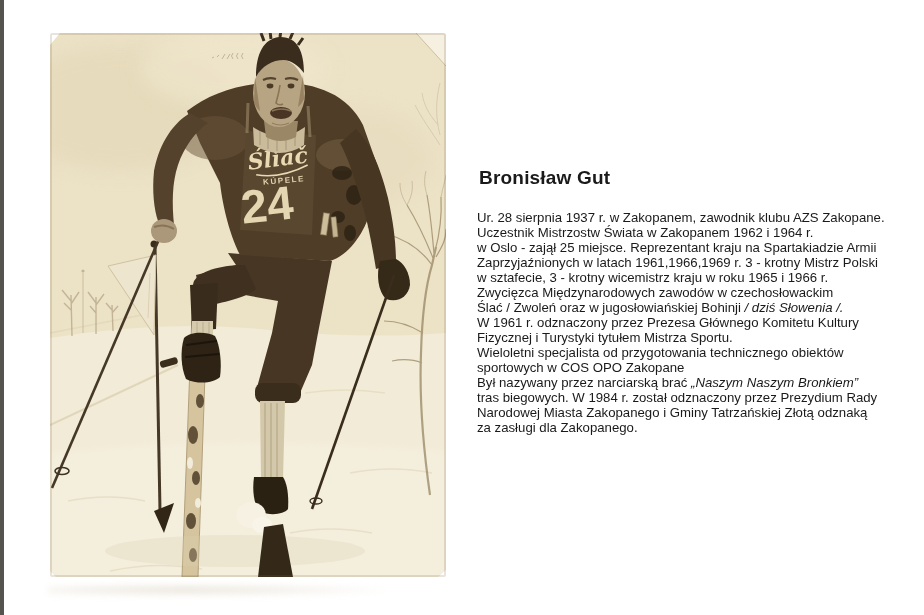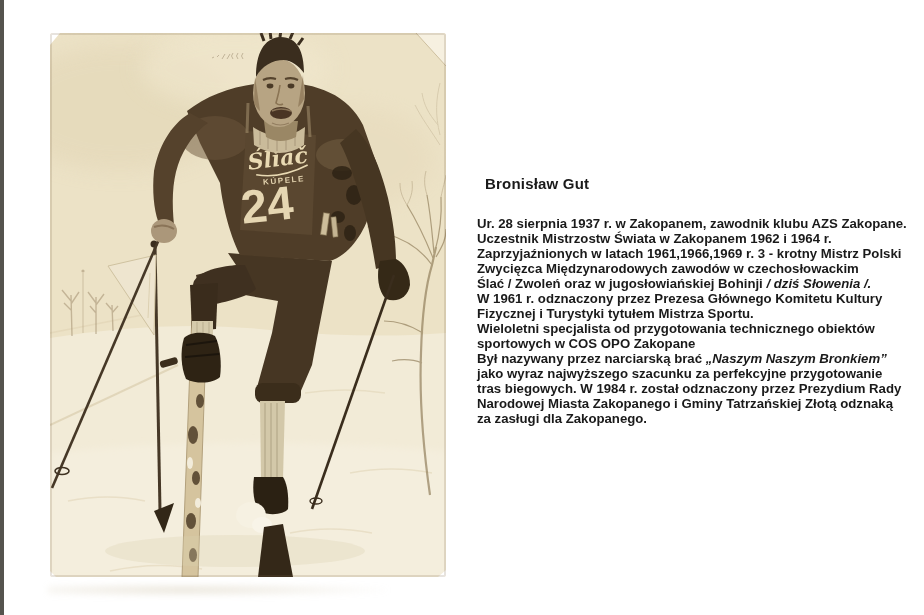--- a/index.html
+++ b/index.html
@@ -20,23 +20,23 @@
   .photo svg{display:block;width:396px;height:544px;}
   
   .smudge{
     position:absolute;left:48px;top:584px;width:340px;height:12px;
     background:radial-gradient(ellipse at 40% 50%, rgba(205,193,166,.45), rgba(205,193,166,0) 75%);
     filter:blur(3px);
   }
 
   
   .bio{position:absolute;left:477px;top:163px;width:440px;}
-  .bio h1{margin:8px;font-size:15px;line-height:26px;font-weight:bold;letter-spacing:.2px;}
+  .bio h1{margin:2px;font-size:19px;line-height:26px;font-weight:bold;letter-spacing:.2px;}
   .bio-text{margin-top:19px;font-size:13.2px;line-height:15px;}
-  .bio-text .line{white-space:nowrap;font-weight:bold;}
+  .bio-text .line{white-space:nowrap;}
   .bio-text .em{font-style:italic;}
 
   
   .bib-script{font-family:"DejaVu Serif", serif;font-style:italic;font-weight:bold;}
   .bib-small{font-family:"Liberation Sans", sans-serif;font-weight:bold;letter-spacing:1.6px;}
   .bib-number{font-family:"Liberation Sans", sans-serif;font-weight:bold;}
 </style>
 </head>
 <body>
 
@@ -247,26 +247,27 @@
   </svg>
 </figure>
 
 <div class="smudge"></div>
 
 <section class="bio">
   <h1>Bronisław Gut</h1>
   <div class="bio-text">
     <div class="line"><span>Ur. 28 sierpnia 1937 r. w Zakopanem, zawodnik klubu AZS Zakopane.</span><span class="em"></span></div>
     <div class="line"><span>Uczestnik Mistrzostw Świata w Zakopanem 1962 i 1964 r.</span><span class="em"></span></div>
+    <div class="line"><span>w Oslo - zajął 25 miejsce. Reprezentant kraju na Spartakiadzie Armii</span><span class="em"></span></div>
     <div class="line"><span>Zaprzyjaźnionych w latach 1961,1966,1969 r. 3 - krotny Mistrz Polski</span><span class="em"></span></div>
+    <div class="line"><span>w sztafecie, 3 - krotny wicemistrz kraju w roku 1965 i 1966 r.</span><span class="em"></span></div>
     <div class="line"><span>Zwycięzca Międzynarodowych zawodów w czechosłowackim</span><span class="em"></span></div>
     <div class="line"><span>Ślać / Zwoleń oraz w jugosłowiańskiej Bohinji </span><span class="em">/ dziś Słowenia /.</span></div>
     <div class="line"><span>W 1961 r. odznaczony przez Prezesa Głównego Komitetu Kultury</span><span class="em"></span></div>
     <div class="line"><span>Fizycznej i Turystyki tytułem Mistrza Sportu.</span><span class="em"></span></div>
     <div class="line"><span>Wieloletni specjalista od przygotowania technicznego obiektów</span><span class="em"></span></div>
     <div class="line"><span>sportowych w COS OPO Zakopane</span><span class="em"></span></div>
     <div class="line"><span>Był nazywany przez narciarską brać </span><span class="em">„Naszym Naszym Bronkiem”</span></div>
-    <div class="line"><span>jako wyraz najwyższego szacunku za perfekcyjne przygotowanie</span><span class="em"></span></div>
     <div class="line"><span>tras biegowych. W 1984 r. został odznaczony przez Prezydium Rady</span><span class="em"></span></div>
     <div class="line"><span>Narodowej Miasta Zakopanego i Gminy Tatrzańskiej Złotą odznaką</span><span class="em"></span></div>
     <div class="line"><span>za zasługi dla Zakopanego.</span><span class="em"></span></div>
   </div>
 </section>
 
 </body></html>

